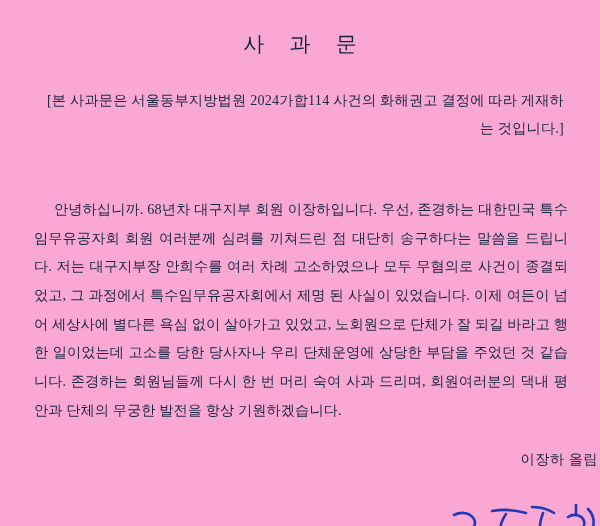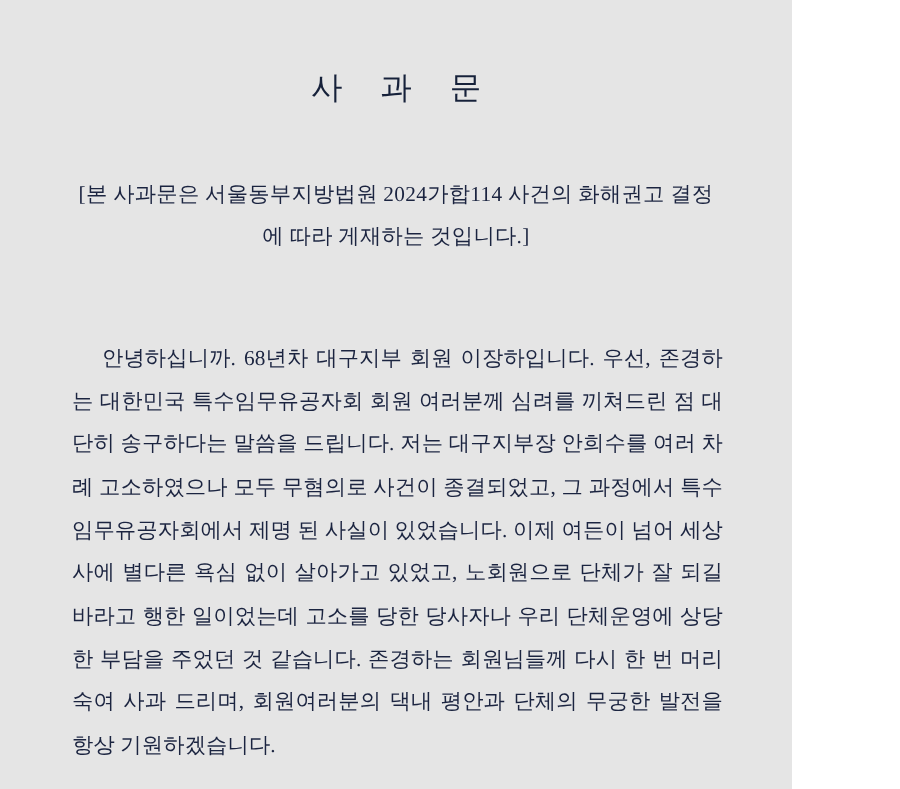--- a/index.html
+++ b/index.html
@@ -9,44 +9,44 @@
   body {
     width: 600px;
     height: 526px;
     background: #ffffff;
     font-family: "Liberation Serif", "DejaVu Serif", serif;
     color: #1a1a2e;
     overflow: hidden;
   }
   .page {
     position: relative;
-    width: 528px;
+    width: 600px;
     height: 526px;
-    background: #e5e5e5;
+    background: #f9a8d4;
     box-sizing: border-box;
-    padding: 16px;
+    padding: 2px;
   }
   .doc-title {
     text-align: center;
     font-size: 21px;
     letter-spacing: 10px;
     color: #16213a;
     font-weight: 500;
     padding-top: 28px;
     padding-left: 10px;
     font-family: "Liberation Serif", "DejaVu Serif", serif;
   }
   .notice-block {
-    margin-top: 44px;
+    margin-top: 28px;
     padding: 0 34px 0 34px;
     font-size: 14.2px;
     line-height: 2.0;
     color: #1b2440;
     letter-spacing: 0.2px;
-    text-align: center;
+    text-align: right;
   }
   .body-block {
     margin-top: 52px;
     padding: 0 30px 0 32px;
     font-size: 14.2px;
     line-height: 2.02;
     color: #1b2440;
     letter-spacing: 0.1px;
     text-align: justify;
     text-justify: inter-character;

